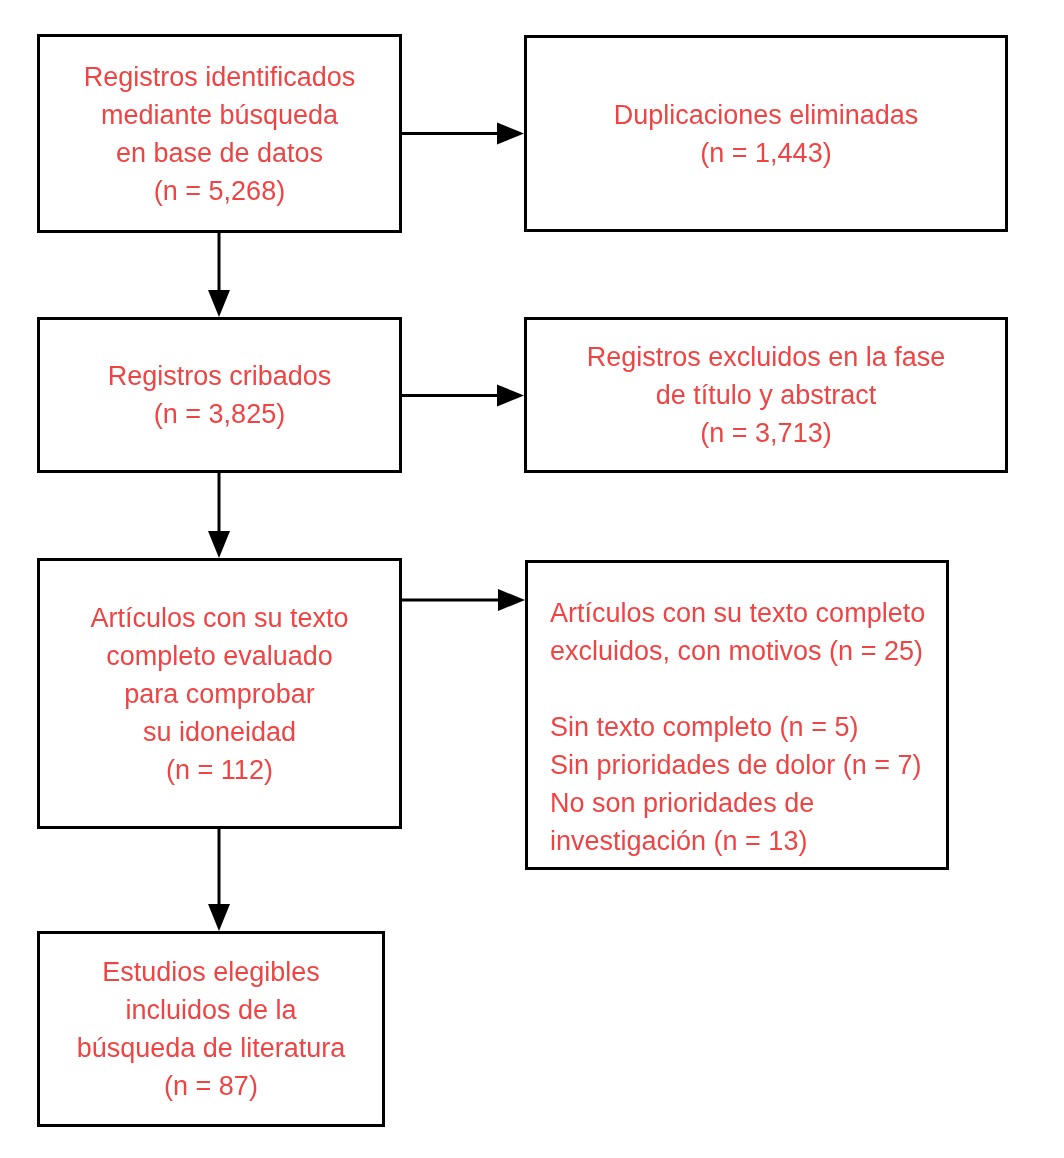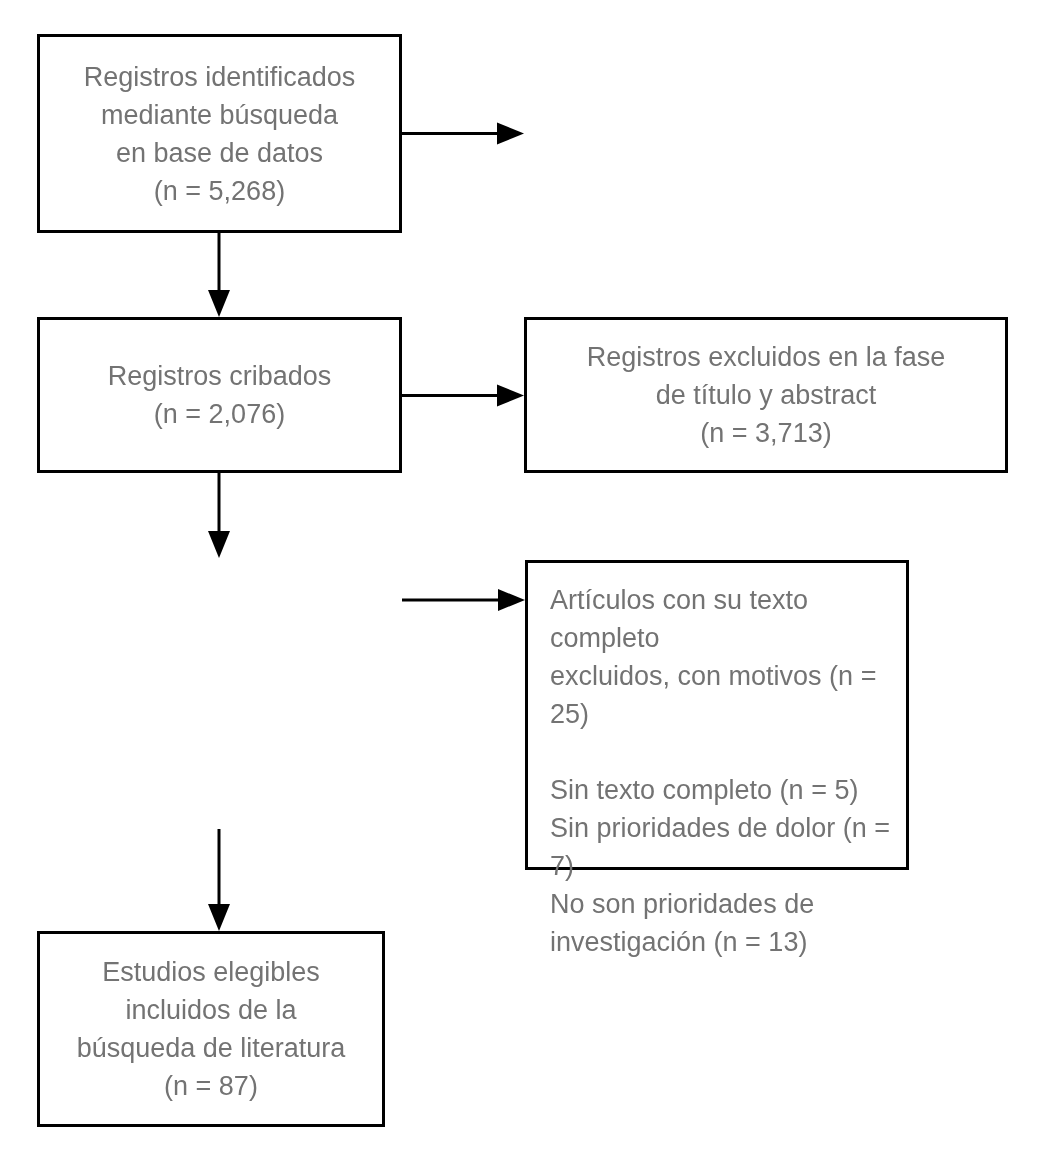--- a/index.html
+++ b/index.html
@@ -6,21 +6,21 @@
     margin: 0;
     padding: 0;
     background: #ffffff;
   }
   .canvas {
     position: relative;
     width: 1064px;
     height: 1158px;
     background: #ffffff;
     font-family: "Liberation Sans", "DejaVu Sans", sans-serif;
-    color: #737373;
+    color: #ef4444;
     border-radius: 32px;
   }
   .arrow-layer {
     position: absolute;
     left: 0;
     top: 0;
     width: 1064px;
     height: 1158px;
   }
   .box {
@@ -40,25 +40,25 @@
   }
   
   .box-identified   { left: 37px;  top: 34px;  width: 365px; height: 199px; }
   .box-screened     { left: 37px;  top: 317px; width: 365px; height: 156px; }
   .box-fulltext     { left: 37px;  top: 558px; width: 365px; height: 271px; }
   .box-included     { left: 37px;  top: 931px; width: 348px; height: 196px; }
   
   .box-duplicates   { left: 524px; top: 35px;  width: 484px; height: 197px; }
   .box-excl-title   { left: 524px; top: 317px; width: 484px; height: 156px; text-align: center; }
   .box-excl-full    {
-    left: 525px; top: 560px; width: 384px; height: 310px;
+    left: 525px; top: 560px; width: 424px; height: 310px;
     align-items: flex-start;
     justify-content: flex-start;
     text-align: left;
-    padding: 18px 8px 0 22px;
+    padding: 31px 8px 0 22px;
   }
 </style>
 </head>
 <body>
 
 <div class="canvas">
 
   <svg class="arrow-layer" viewBox="0 0 1064 1158" xmlns="http://www.w3.org/2000/svg">
 
     <g>
@@ -92,32 +92,43 @@
     </g>
   </svg>
 
   <div class="box box-identified">
     <span class="box-text">Registros identificados
 mediante búsqueda
 en base de datos
 (n = 5,268)</span>
   </div>
 
+  <div class="box box-duplicates">
+    <span class="box-text">Duplicaciones eliminadas
+(n = 1,443)</span>
+  </div>
 
   <div class="box box-screened">
     <span class="box-text">Registros cribados
-(n = 2,076)</span>
+(n = 3,825)</span>
   </div>
 
   <div class="box box-excl-title">
     <span class="box-text">Registros excluidos en la fase
 de título y abstract
 (n = 3,713)</span>
   </div>
 
+  <div class="box box-fulltext">
+    <span class="box-text">Artículos con su texto
+completo evaluado
+para comprobar
+su idoneidad
+(n = 112)</span>
+  </div>
 
   <div class="box box-excl-full">
     <span class="box-text">Artículos con su texto completo
 excluidos, con motivos (n = 25)
 
 Sin texto completo (n = 5)
 Sin prioridades de dolor (n = 7)
 No son prioridades de
 investigación (n = 13)</span>
   </div>

